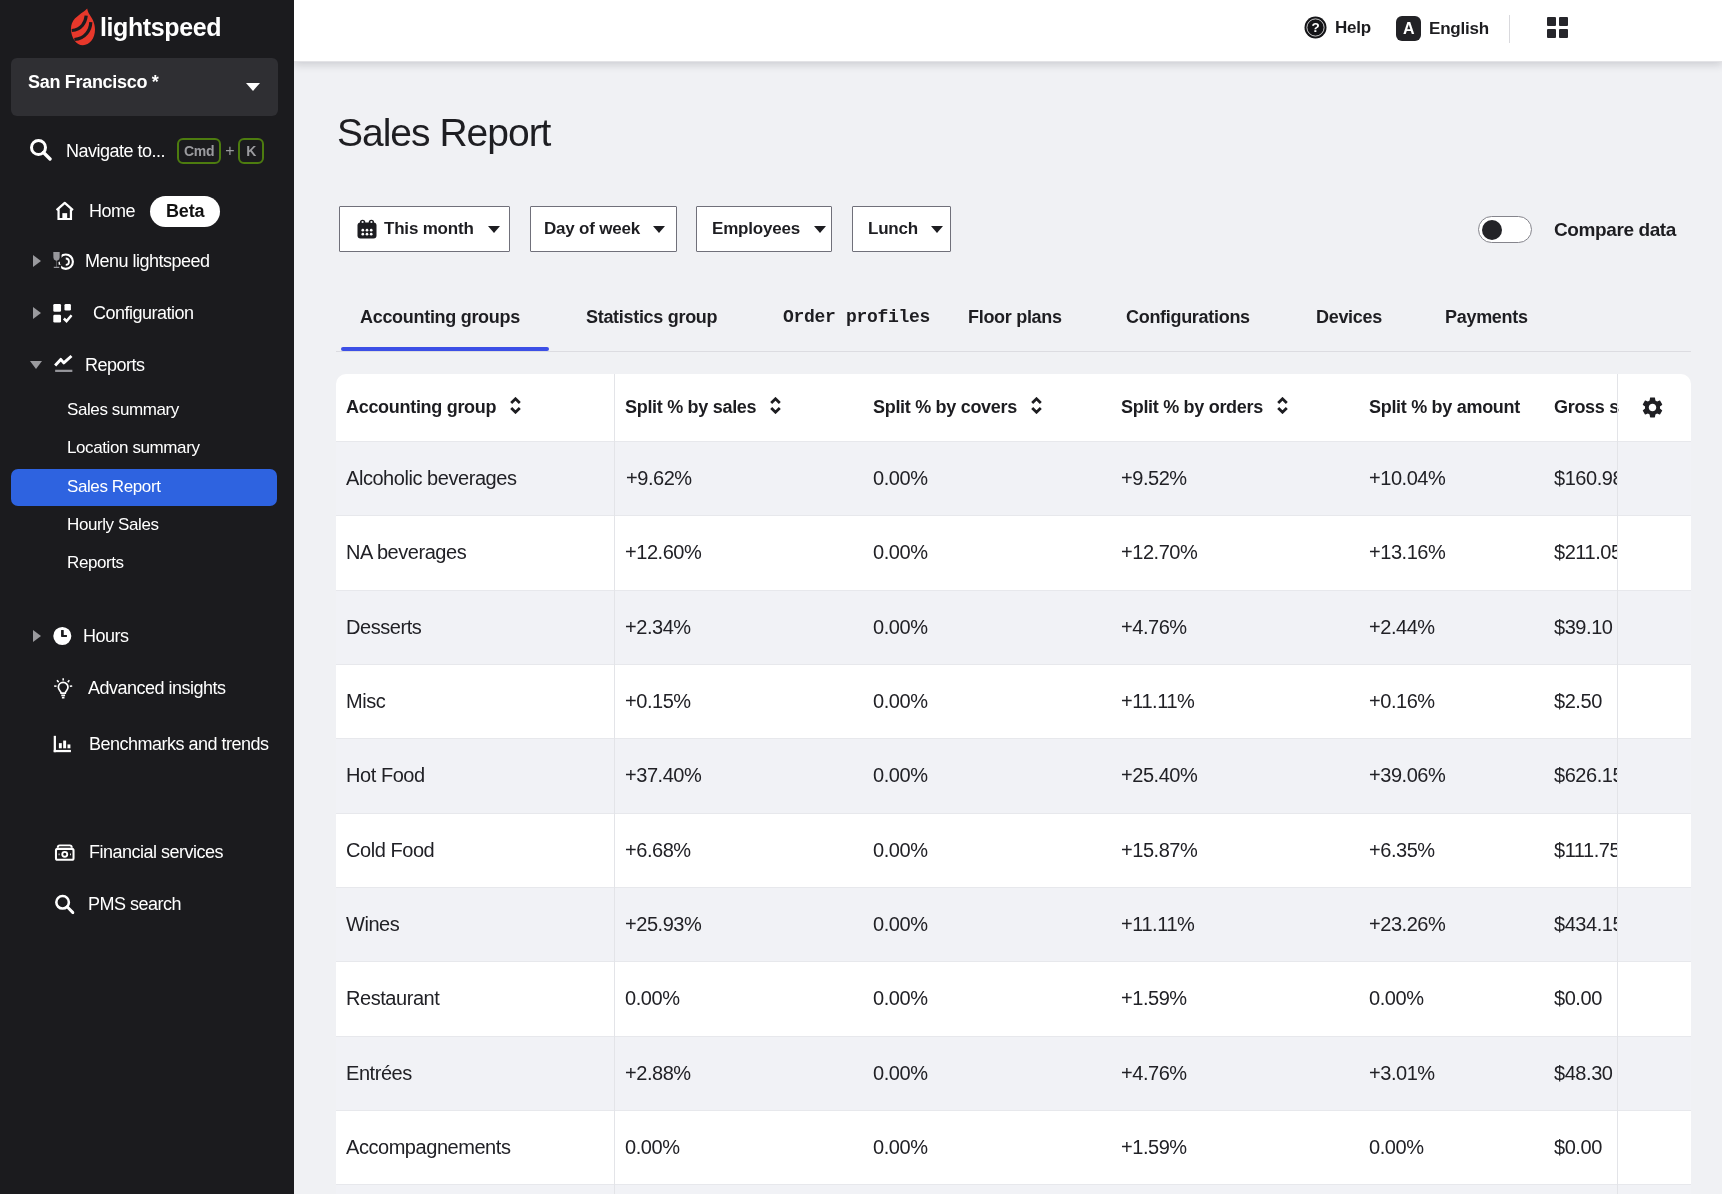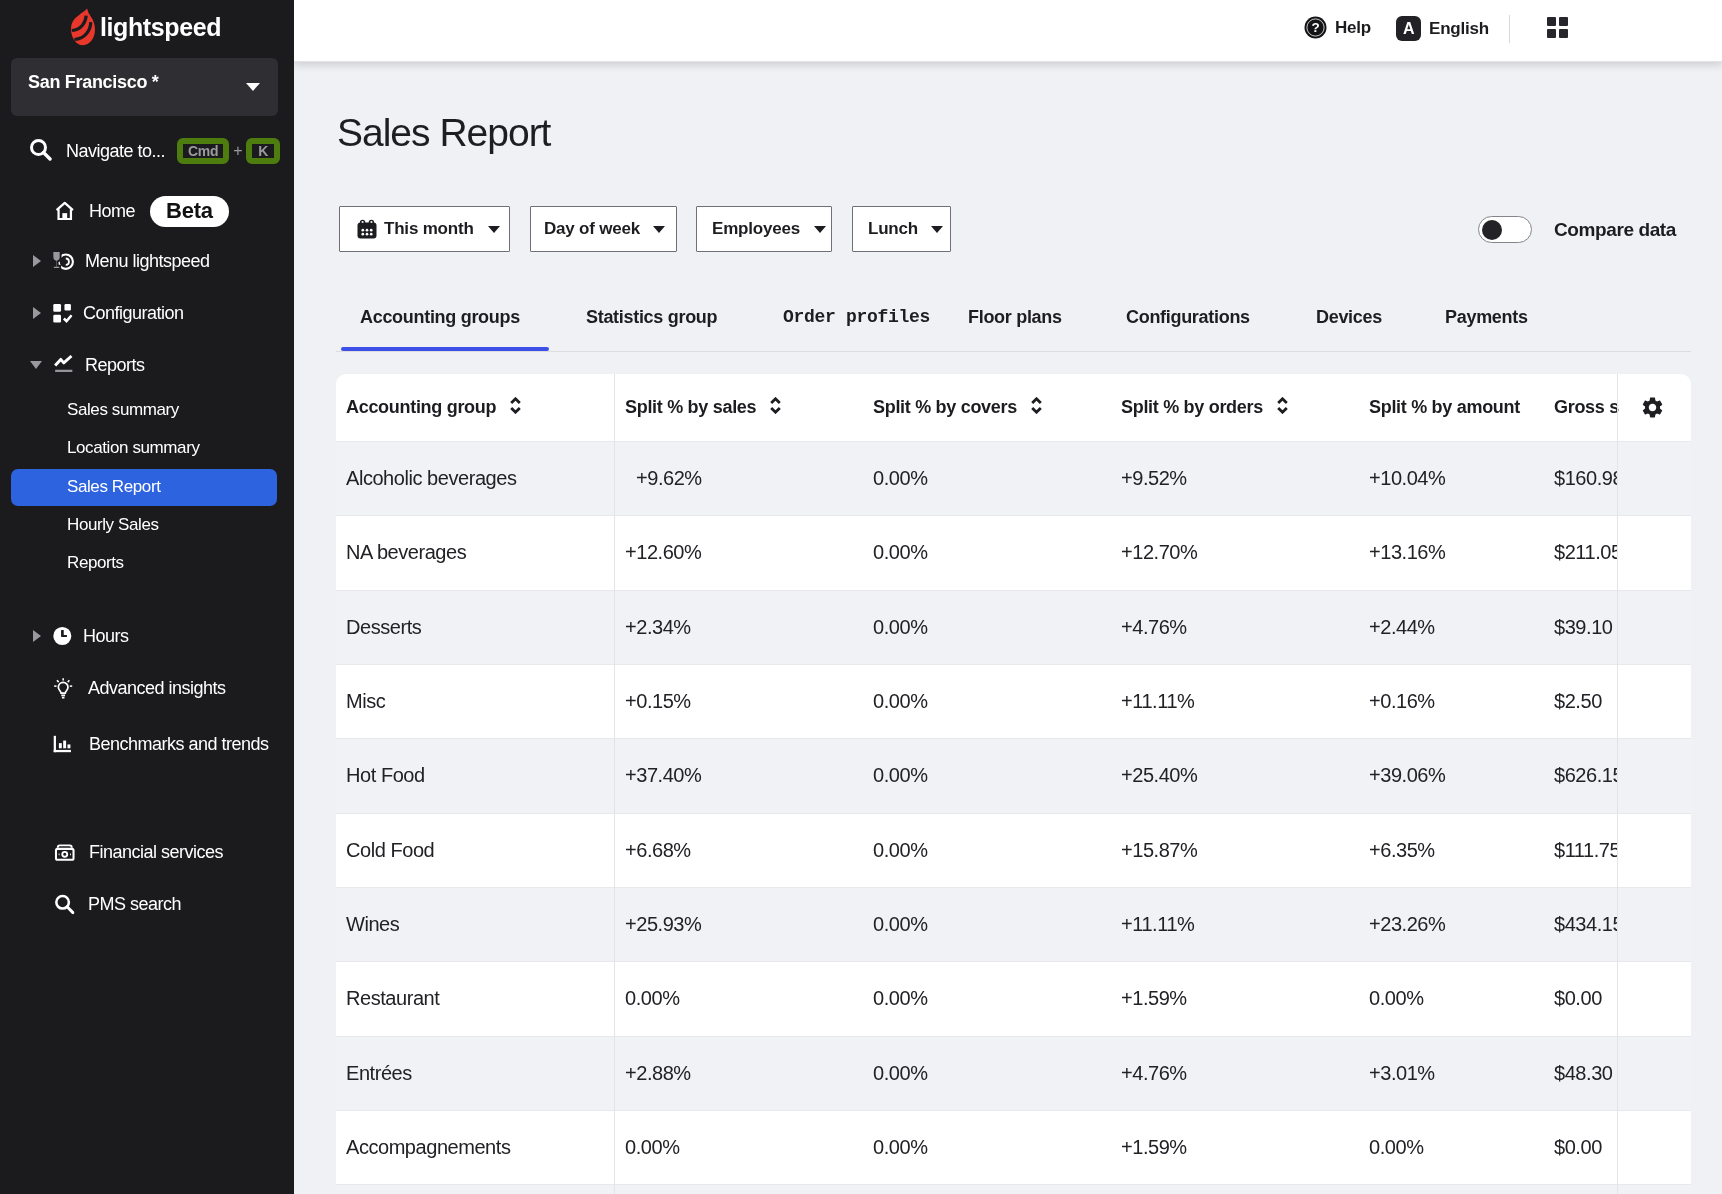--- a/index.html
+++ b/index.html
@@ -22,26 +22,26 @@
 .locbox { position:absolute; left:11px; top:58px; width:267px; height:58px; background:#2f2f33; border-radius:6px; }
 .locbox .loctxt { position:absolute; left:17px; top:0; height:49px; display:flex; align-items:center;
   font-size:18px; font-weight:700; letter-spacing:-0.3px; }
 .caret-w { width:0; height:0; border-left:7px solid transparent; border-right:7px solid transparent; border-top:8px solid #fff; }
 .locbox .caret-w { position:absolute; right:18px; top:25px; }
 .navrow { position:absolute; left:0; width:320px; height:34px; display:flex; align-items:center; }
 .icon { display:flex; }
 .icon svg { transform:scale(0.86); transform-origin:left center; }
 .nav-label { font-size:18px; letter-spacing:-0.5px; color:#fff; }
 .sub-label { font-size:17px; letter-spacing:-0.4px; color:#fff; }
-.kbd { border:6px solid #4d7c0f; border-radius:6px; color:#9b9b9f; font-size:14px; font-weight:700;
+.kbd { border:2px solid #4d7c0f; border-radius:6px; color:#9b9b9f; font-size:14px; font-weight:700;
   letter-spacing:-0.3px; display:inline-flex; align-items:center; justify-content:center; height:26px; }
 .tri-r { width:0; height:0; border-top:6px solid transparent; border-bottom:6px solid transparent; border-left:8px solid #9a9a9e; }
 .tri-d { width:0; height:0; border-left:6px solid transparent; border-right:6px solid transparent; border-top:8px solid #9a9a9e; }
 .beta { background:#fff; color:#111; border-radius:16px; height:31px; padding:0 16px;
-  display:inline-flex; align-items:center; font-size:22px; font-weight:700; letter-spacing:-0.2px; }
+  display:inline-flex; align-items:center; font-size:18px; font-weight:700; letter-spacing:-0.2px; }
 .selbox { position:absolute; left:11px; top:469px; width:266px; height:37px; background:#2e63e0; border-radius:7px; }
 
 
 .content { position:absolute; left:294px; top:0; width:1428px; height:1194px; }
 h1.title { position:absolute; left:43px; top:111px; font-size:39px; font-weight:400;
   letter-spacing:-1px; color:#1e1e22; }
 .fbtn { position:absolute; top:206px; height:46px; background:#fff; border:1px solid #70707a;
   border-radius:1px; display:flex; align-items:center; font-size:17px; font-weight:700;
   letter-spacing:-0.2px; color:#1d1d21; }
 .caret-d { width:0; height:0; border-left:6px solid transparent; border-right:6px solid transparent; border-top:7.5px solid #1d1d21; }
@@ -164,21 +164,21 @@
             </svg></span></div>
       <div class="th" style="left:785px;">Split % by orders <span class="sort"><svg width="13" height="17" viewBox="0 0 13 17" style="margin-top:1px;">
               <path d="M2.2 6 L6.5 1.8 L10.8 6" fill="none" stroke="#1d1d21" stroke-width="2.8"></path>
               <path d="M2.2 11 L6.5 15.2 L10.8 11" fill="none" stroke="#1d1d21" stroke-width="2.8"></path>
             </svg></span></div>
       <div class="th" style="left:1033px;">Split % by amount</div>
       <div class="th" style="left:1218px;">Gross s</div>
       <div id="rows">
       <div class="row g" style="top:67.0px; height:74.3px; border-top:1px solid #e7e8ec;">
             <div class="cell" style="left:10px;">Alcoholic beverages</div>
-            <div class="cell" style="left:300px;">+9.62%</div>
+            <div class="cell" style="left:290px;">+9.62%</div>
             <div class="cell" style="left:537px;">0.00%</div>
             <div class="cell" style="left:785px;">+9.52%</div>
             <div class="cell" style="left:1033px;">+10.04%</div>
             <div class="cell" style="left:1218px; width:63px; overflow:hidden; white-space:nowrap;">$160.98</div>
           </div>
       <div class="row w" style="top:141.3px; height:74.4px; border-top:1px solid #e7e8ec;">
             <div class="cell" style="left:10px;">NA beverages</div>
             <div class="cell" style="left:289px;">+12.60%</div>
             <div class="cell" style="left:537px;">0.00%</div>
             <div class="cell" style="left:785px;">+12.70%</div>
@@ -312,21 +312,21 @@
       <span class="icon" style="margin-left:11px;">
           <svg width="24" height="24" viewBox="0 0 24 24">
             <g fill="#fff">
               <rect x="1.5" y="1.5" width="9" height="9" rx="1.5"></rect>
               <rect x="14.5" y="1.5" width="7.5" height="7.5" rx="1.5"></rect>
               <rect x="1.5" y="14" width="9" height="9" rx="1.5"></rect>
             </g>
             <path d="M13.8 18.4 L16.9 21.4 L22.8 14.6" fill="none" stroke="#fff" stroke-width="3"></path>
           </svg>
         </span>
-      <span class="nav-label" style="margin-left:7px;">Configuration</span>
+      <span class="nav-label" style="margin-left:17px;">Configuration</span>
     </div>
 
     <div class="navrow" style="top:348px;">
       <span class="tri-d" style="margin-left:30px;"></span>
       <span class="icon" style="margin-left:11px;">
           <svg width="25" height="24" viewBox="0 0 25 24">
             <path d="M2.5 12.5 L9 5.5 L12.5 9.5 L21.5 1.5" fill="none" stroke="#fff" stroke-width="3.4" stroke-linejoin="round"></path>
             <path d="M14 3 h8 v8" fill="none" stroke="#fff" stroke-width="0"></path>
             <rect x="2.5" y="17.5" width="20" height="2.6" fill="#96969b"></rect>
           </svg>

